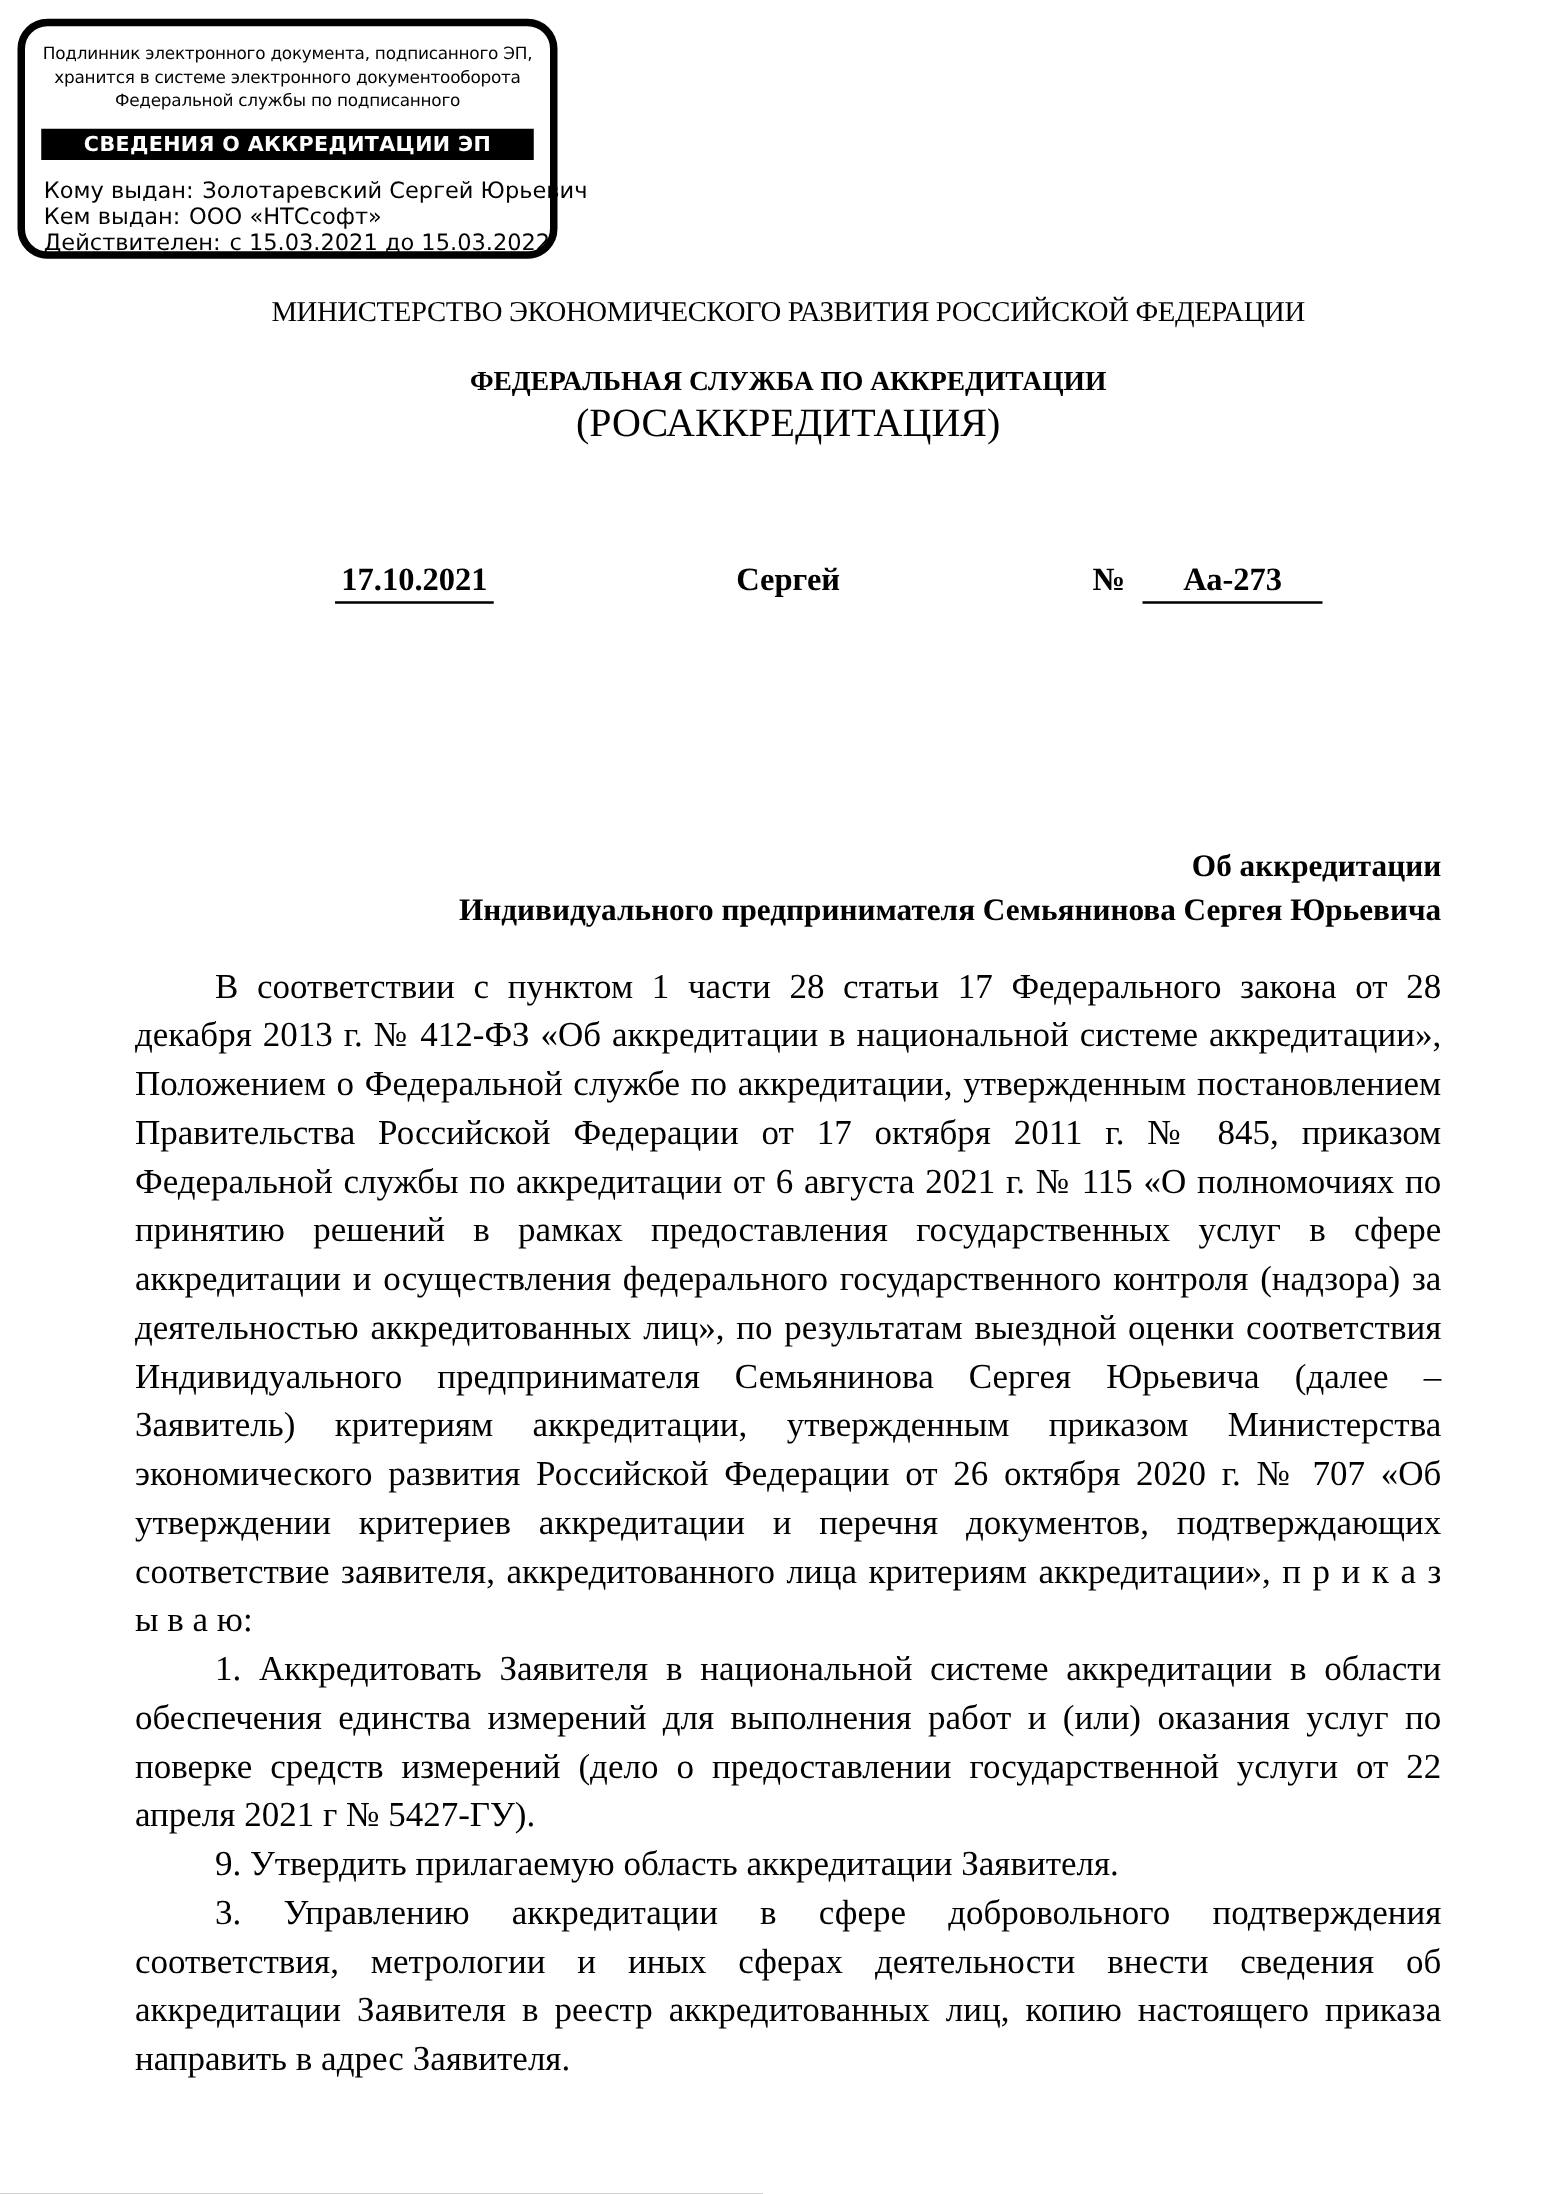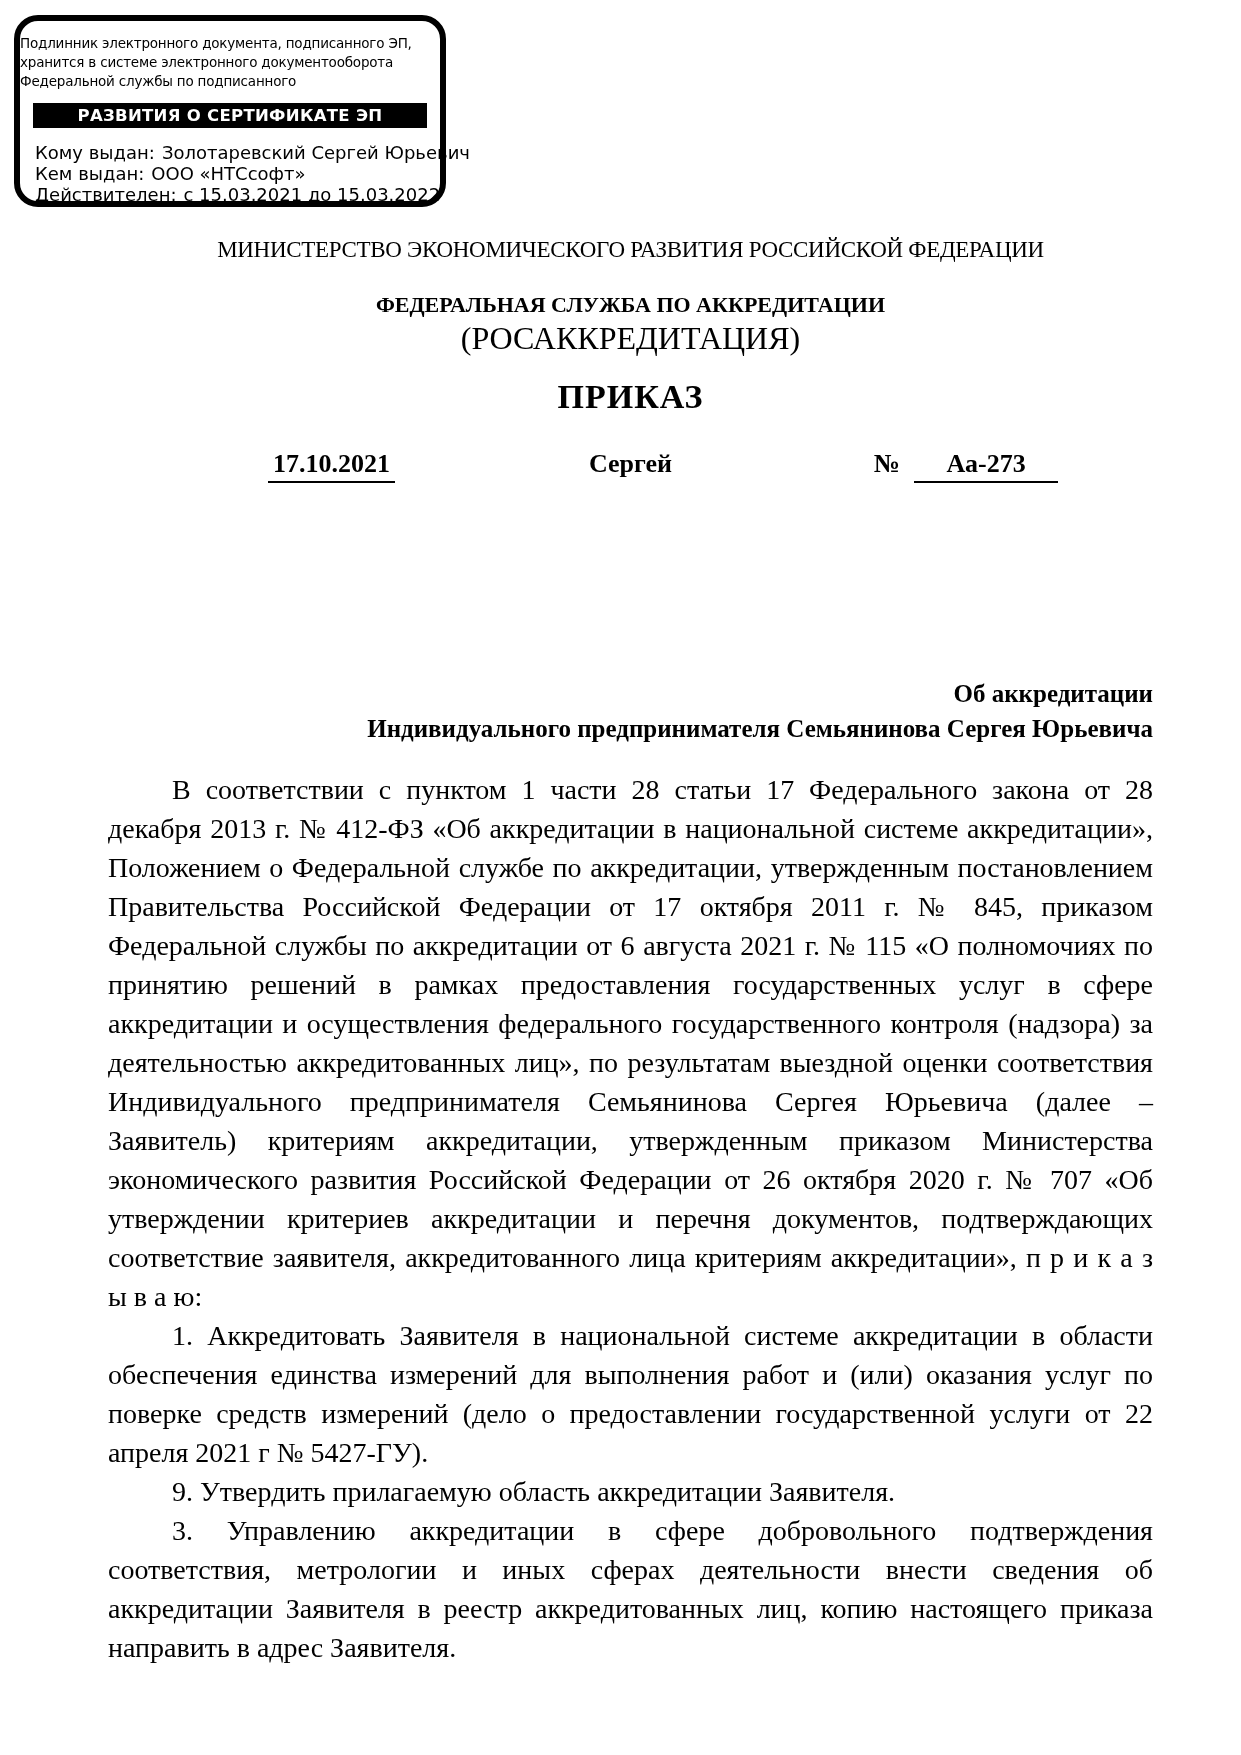--- a/index.html
+++ b/index.html
@@ -20,20 +20,21 @@
     left: 14px; top: 15px;
     width: 432px; height: 192px;
     border: 6px solid #000;
     border-radius: 24px;
     box-sizing: border-box;
     font-family: "DejaVu Sans", sans-serif;
     background: #fff;
   }
   .stamp-notice {
     margin-top: 13px;
+    text-align: center;
     font-size: 13.5px;
     line-height: 19px;
     letter-spacing: -0.2px;
   }
   .stamp-bar {
     margin: 12px 13px 0 13px;
     background: #000;
     color: #fff;
     text-align: center;
     font-weight: bold;
@@ -109,38 +110,37 @@
 <body>
 
 <div class="page">
 
   <div class="stamp">
     <div class="stamp-notice">
       <div>Подлинник электронного документа, подписанного ЭП,</div>
       <div>хранится в системе электронного документооборота</div>
       <div>Федеральной службы по подписанного</div>
     </div>
-    <div class="stamp-bar">РАЗВИТИЯ О СЕРТИФИКАТЕ ЭП</div>
+    <div class="stamp-bar">СВЕДЕНИЯ О АККРЕДИТАЦИИ ЭП</div>
     <div class="stamp-fields">
       <div>
         <span class="lbl">Кому выдан:</span><span>Золотаревский Сергей Юрьевич</span>
       </div>
       <div>
         <span class="lbl">Кем выдан:</span><span>ООО «НТСсофт»</span>
       </div>
       <div>
         <span class="lbl">Действителен:</span><span>с 15.03.2021 до 15.03.2022</span>
       </div>
     </div>
   </div>
 
   <div class="letterhead lh-ministry">МИНИСТЕРСТВО ЭКОНОМИЧЕСКОГО РАЗВИТИЯ РОССИЙСКОЙ ФЕДЕРАЦИИ</div>
   <div class="letterhead lh-service">ФЕДЕРАЛЬНАЯ СЛУЖБА ПО АККРЕДИТАЦИИ</div>
   <div class="letterhead lh-short">(РОСАККРЕДИТАЦИЯ)</div>
-  <div class="letterhead lh-doctype">ПРИКАЗ</div>
 
   <div class="meta">
     <span class="meta-date">17.10.2021</span>
     <span class="meta-place">Сергей</span>
     <span class="meta-number">
       <span>№</span><span class="num-underline">Аа-273</span>
     </span>
   </div>
 
   <div class="subject">

